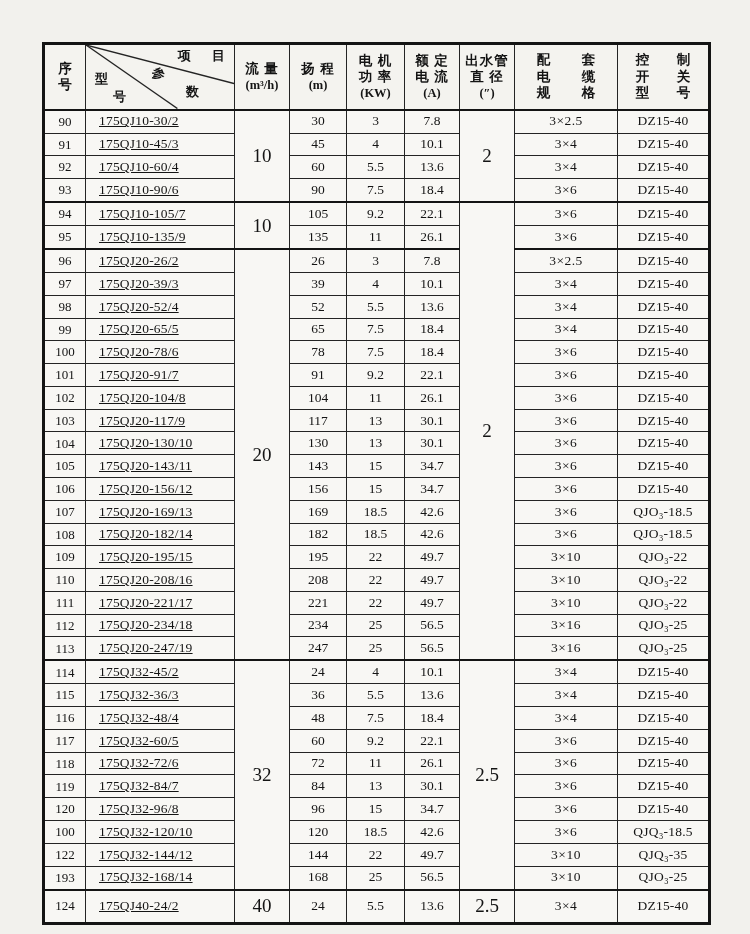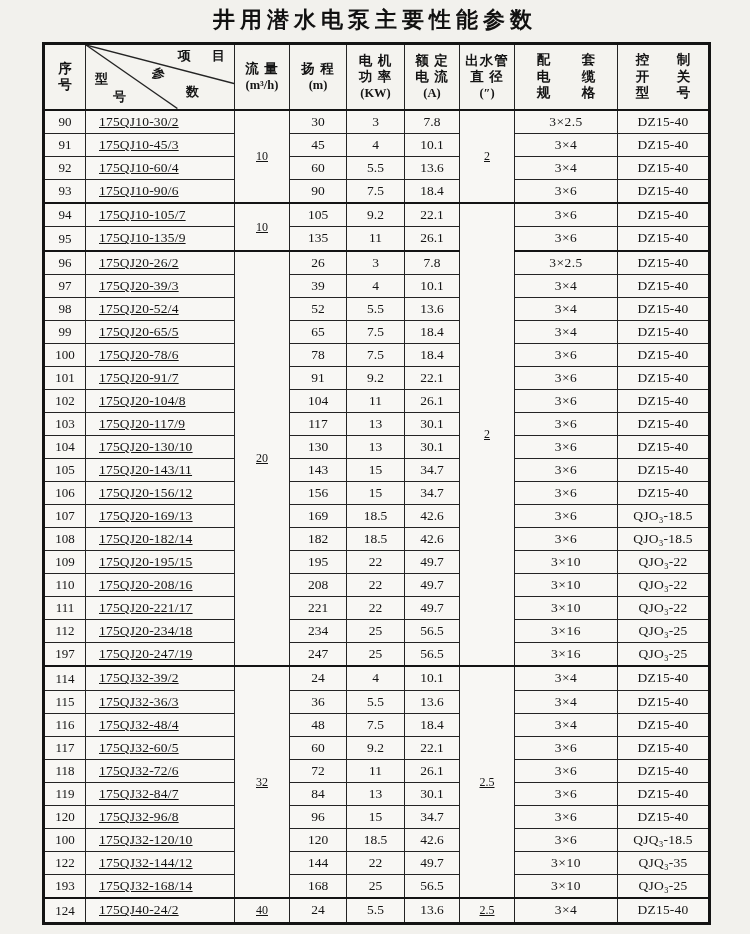--- a/index.html
+++ b/index.html
@@ -71,30 +71,29 @@
   th.h-diag .dlab { position: absolute; font-size: 13px; font-weight: bold; white-space: nowrap; }
   .dlab-item  { top: 4px;  right: 9px; letter-spacing: 9px; margin-right: -9px; }
   .dlab-p1    { left: 66px;  top: 22px; transform: rotate(18deg); }
   .dlab-p2    { left: 100px; top: 40px; }
   .dlab-m1    { left: 9px;  top: 27px; }
   .dlab-m2    { left: 27px; top: 45px; }
 
   tbody td { background: #f8f7f4; }
   td.c-no     { font-size: 13px; }
   td.c-model  { text-align: left; padding-left: 13px; letter-spacing: 0.2px; text-decoration: underline; }
-  td.c-flow, td.c-outlet { font-size: 12px; text-decoration: underline; }
+  td.c-flow, td.c-outlet { font-size: 19px; }
   td.c-cable  { letter-spacing: 0.5px; }
   td.c-switch { letter-spacing: 0.2px; }
 </style>
 </head>
 <body>
 
 <div class="page">
 
-  <div class="doc-title">井用潜水电泵主要性能参数</div>
 
   <table class="spec-table">
     <colgroup>
       <col style="width:42px">
         <col style="width:149px">
         <col style="width:55px">
       <col style="width:57px">
         <col style="width:58px">
         <col style="width:55px">
       <col style="width:55px">
@@ -360,31 +359,31 @@
         <tr>
           <td class="c-no">112</td>
           <td class="c-model">175QJ20-234/18</td>
           <td class="c-num">234</td>
           <td class="c-num">25</td>
           <td class="c-num">56.5</td>
           <td class="c-cable">3×16</td>
           <td class="c-switch">QJO₃-25</td>
         </tr>
         <tr>
-          <td class="c-no">197</td>
+          <td class="c-no">113</td>
           <td class="c-model">175QJ20-247/19</td>
           <td class="c-num">247</td>
           <td class="c-num">25</td>
           <td class="c-num">56.5</td>
           <td class="c-cable">3×16</td>
           <td class="c-switch">QJO₃-25</td>
         </tr>
         <tr class="group-start">
           <td class="c-no">114</td>
-          <td class="c-model">175QJ32-39/2</td>
+          <td class="c-model">175QJ32-45/2</td>
           <td class="c-flow" rowspan="10">32</td>
           <td class="c-num">24</td>
           <td class="c-num">4</td>
           <td class="c-num">10.1</td>
           <td class="c-outlet" rowspan="10">2.5</td>
           <td class="c-cable">3×4</td>
           <td class="c-switch">DZ15-40</td>
         </tr>
         <tr>
           <td class="c-no">115</td>

